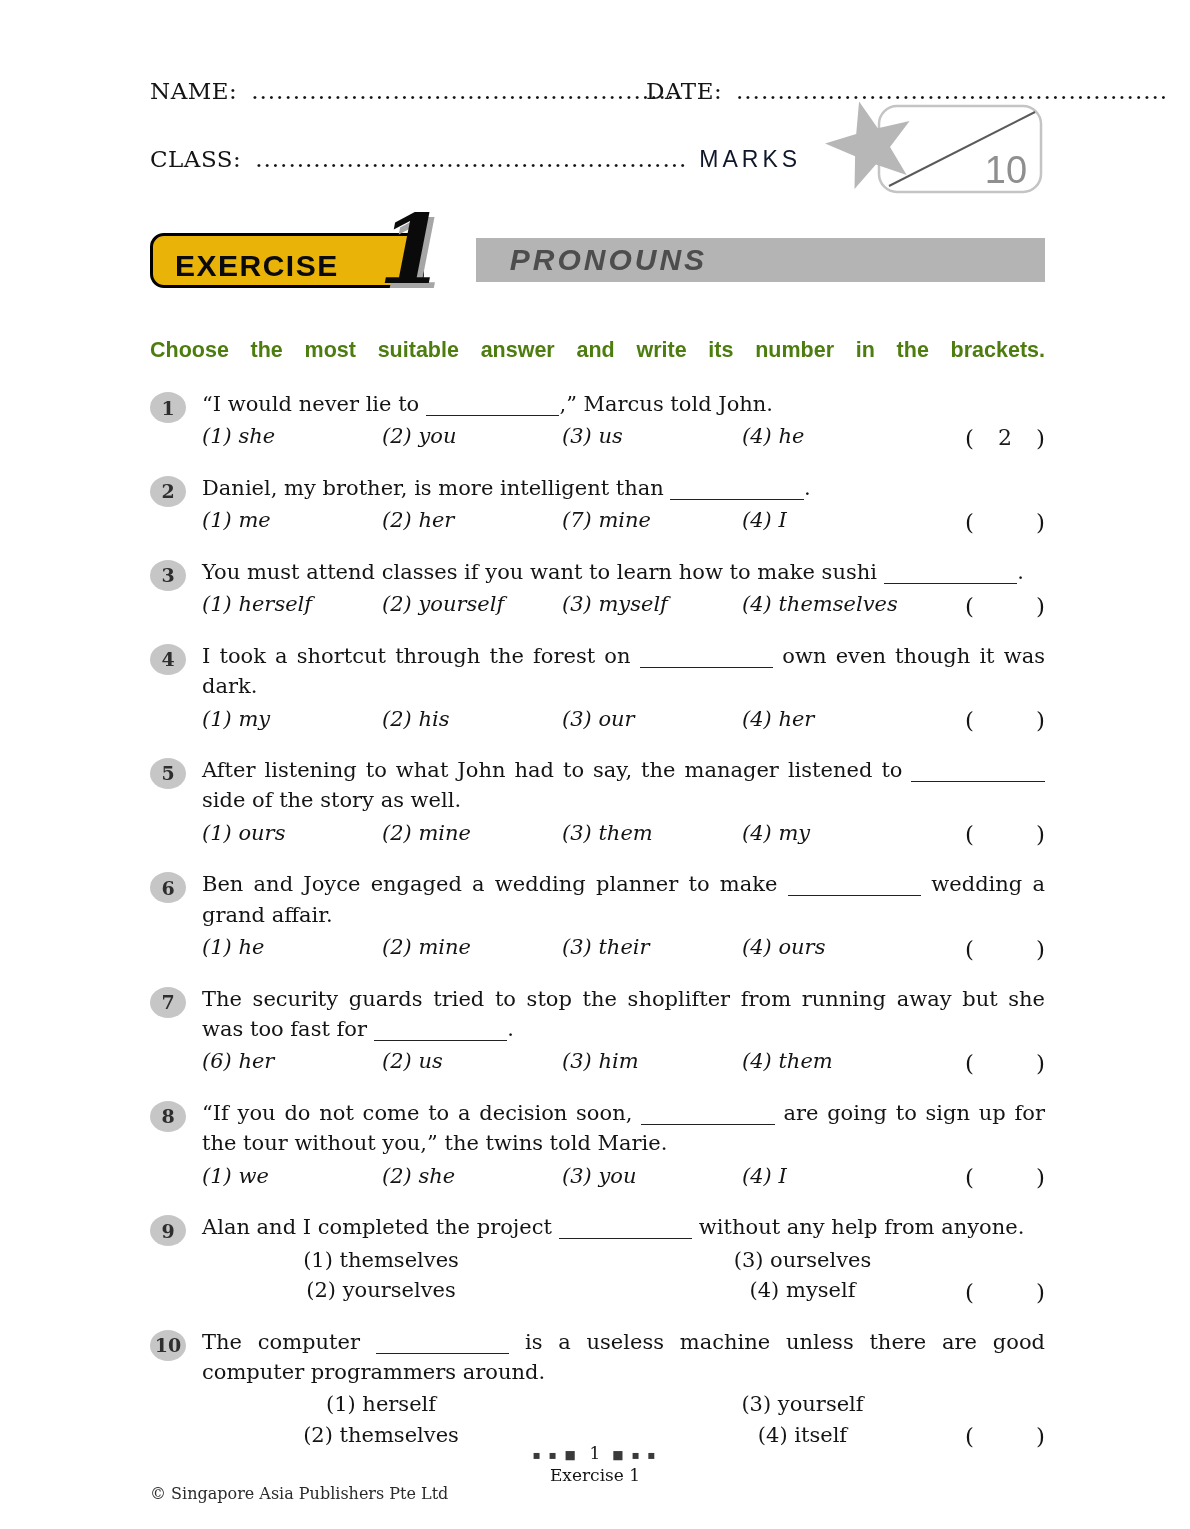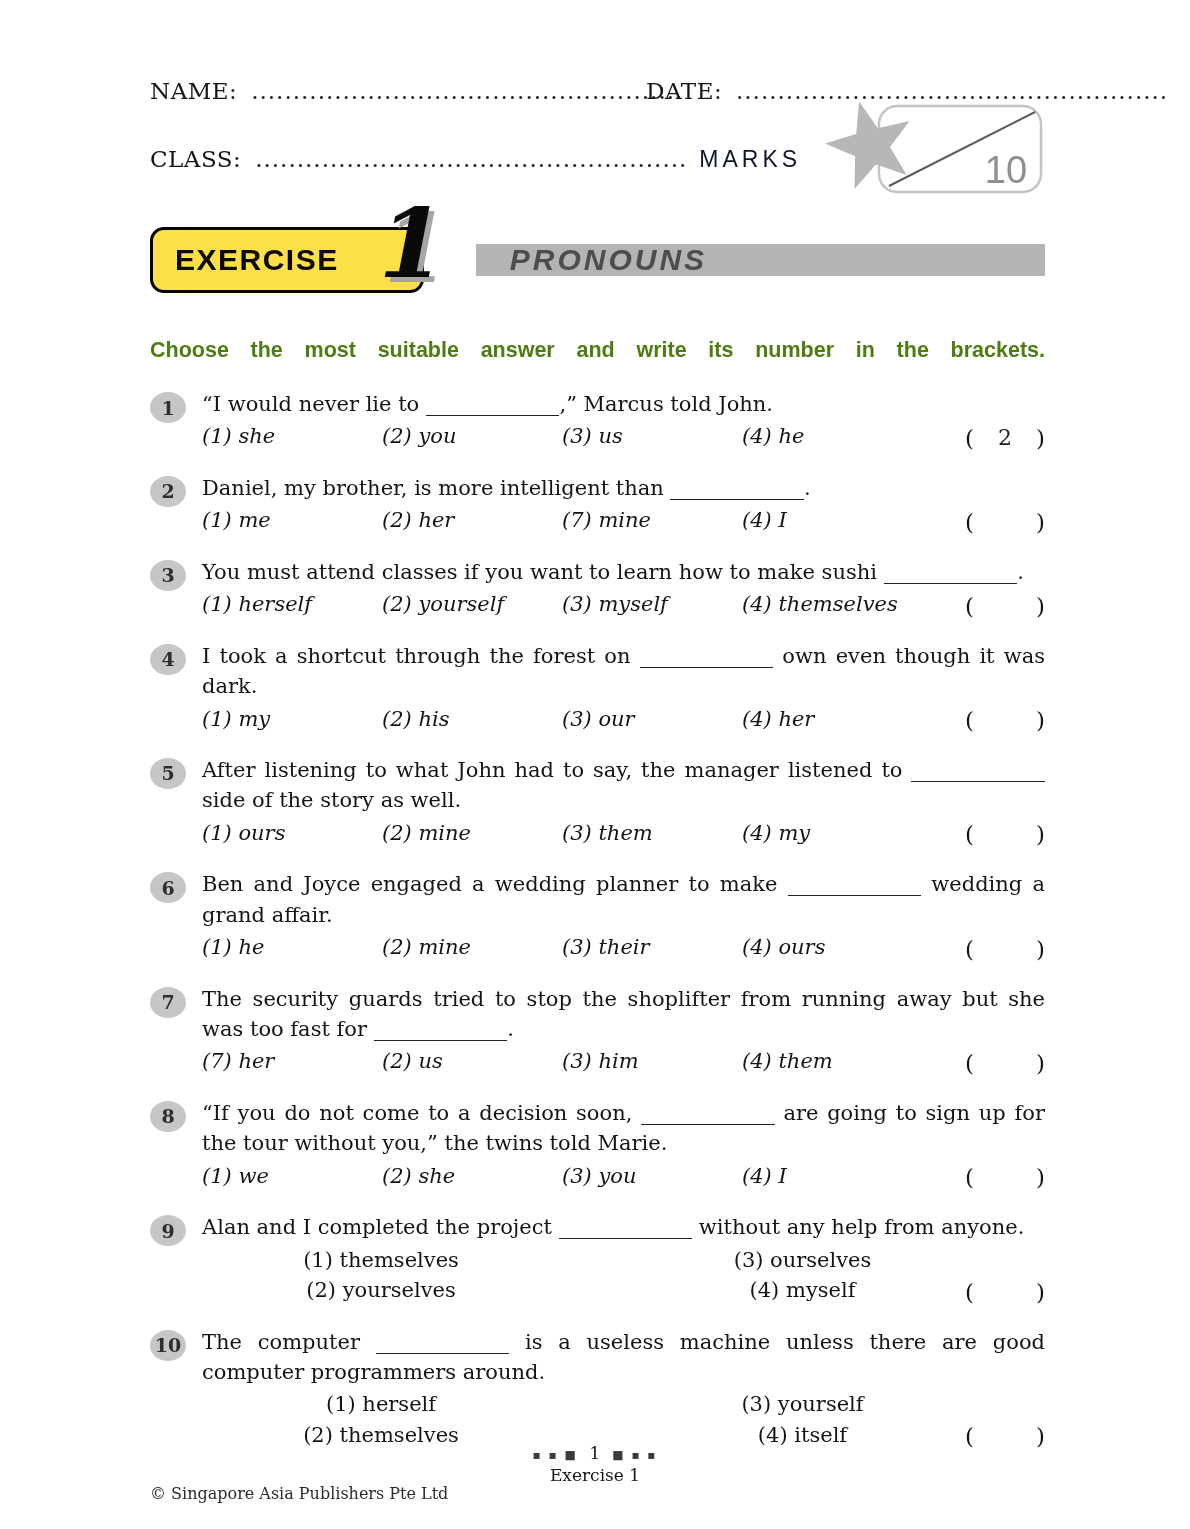--- a/index.html
+++ b/index.html
@@ -55,22 +55,22 @@
     display: flex;
     align-items: center;
     margin: 32px 0 36px 0;
     height: 84px;
     position: relative;
   }
   .badge {
     position: relative;
     border: 3.5px solid #000;
     border-radius: 14px;
-    background: #fde047;
-    padding: 13px 82px 13px 22px;
+    background: #eab308;
+    padding: 13px 82px 2px 22px;
     font-family: "Liberation Sans", sans-serif;
     font-weight: bold;
     font-size: 30px;
     letter-spacing: 1.5px;
     color: #0a0a0a;
   }
   .badge-number {
     position: absolute;
     right: -26px;
     top: -34px;
@@ -79,21 +79,21 @@
     font-style: italic;
     font-size: 96px;
     line-height: 1;
     color: #0a0a0a;
     text-shadow: 5px 5px 0 #a6a6a6;
   }
   .title-bar {
     flex: 1;
     margin-left: 52px;
     background: var(--title-bar-bg, #b4b4b4);
-    height: 32px;
+    height: 44px;
     display: flex;
     align-items: center;
     padding-left: 34px;
     font-family: "Liberation Sans", sans-serif;
     font-weight: bold;
     font-style: italic;
     font-size: 30px;
     letter-spacing: 3px;
     color: #4d4d4d;
   }
@@ -355,21 +355,21 @@
       </div>
     </div>
 
     <div class="question">
       <div class="q-num">
         <span>7</span>
       </div>
       <div class="q-body">
         <div class="q-text">The security guards tried to stop the shoplifter from running away but she was too fast for <span class="blank">&nbsp;&nbsp;&nbsp;&nbsp;&nbsp;&nbsp;&nbsp;&nbsp;&nbsp;&nbsp;&nbsp;&nbsp;&nbsp;&nbsp;&nbsp;&nbsp;&nbsp;&nbsp;&nbsp;&nbsp;</span>.</div>
         <div class="opts opts-row">
-            <span class="option">(7) her</span>
+            <span class="option">(6) her</span>
             <span class="option">(2) us</span>
             <span class="option">(3) him</span>
             <span class="option">(4) them</span>
           </div>
         <div class="answer-bracket">
           <span class="paren">(</span>
           <span class="answer"></span>
           <span class="paren">)</span>
         </div>
       </div>

